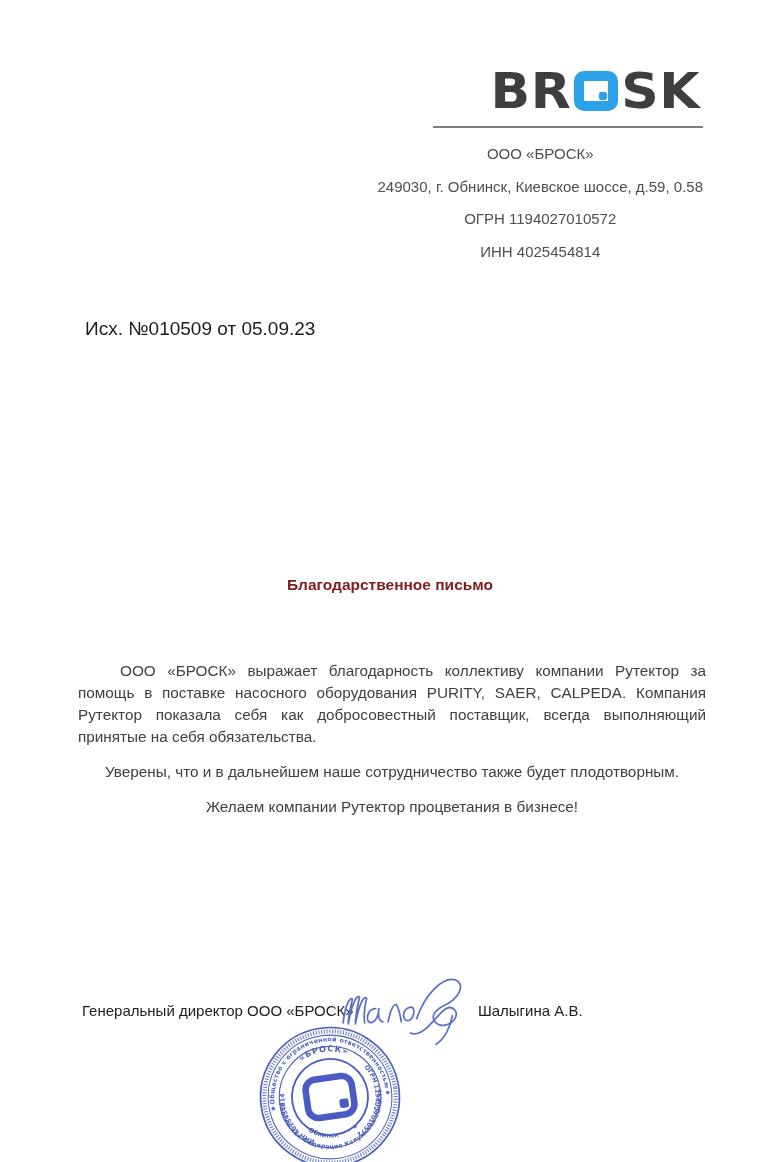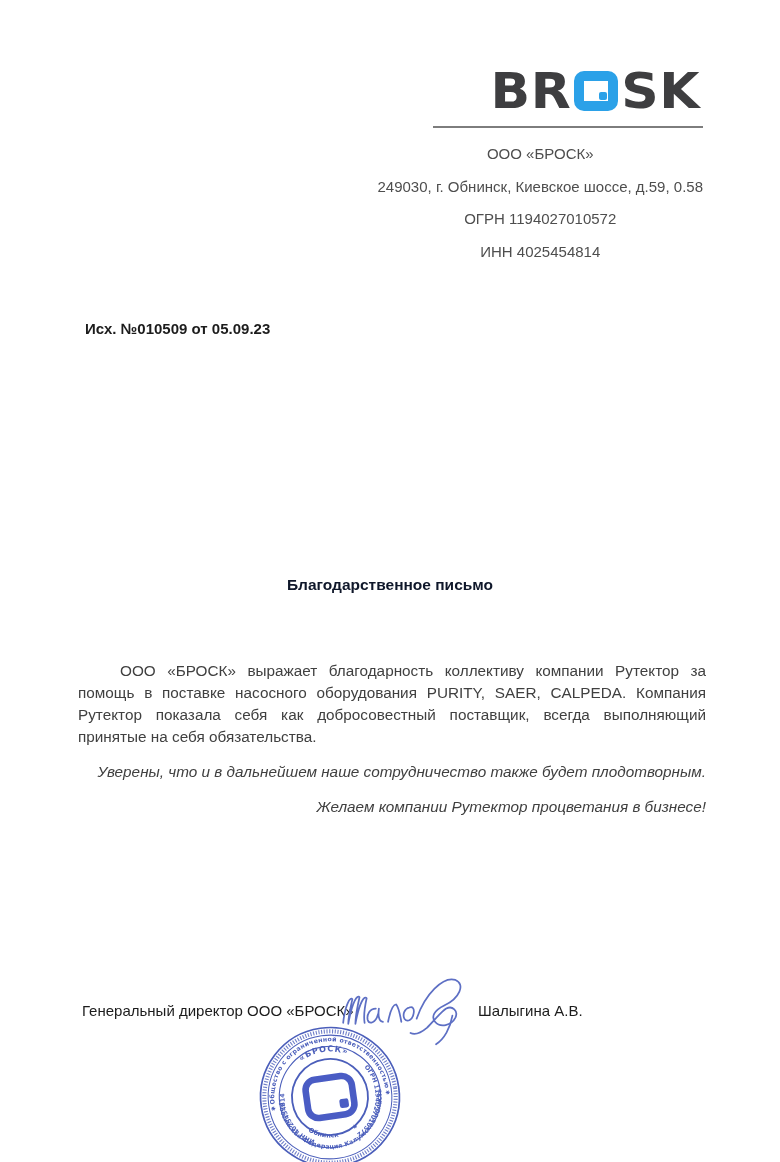--- a/index.html
+++ b/index.html
@@ -65,61 +65,60 @@
     font-size: 15px;
     line-height: 32.5px;
     color: #4e4e4e;
   }
 
   
   .ref {
     position: absolute;
     top: 276px;
     left: 85px;
-    font-size: 15px;
+    font-size: 19px;
     line-height: 33px;
     color: #1c1c1c;
-    font-weight: bold;
   }
   .recipient {
     position: absolute;
     top: 343px;
     right: 75px;
     text-align: right;
     font-size: 15px;
     line-height: 33px;
     color: #1c1c1c;
   }
 
   
   .title {
     position: absolute;
     top: 540px;
     left: 0;
     width: 780px;
     text-align: center;
     font-size: 15.5px;
     font-weight: 700;
-    color: #0f172a;
+    color: #7f1d1d;
   }
 
   
   .body-text {
     position: absolute;
     top: 624px;
     left: 78px;
     width: 628px;
     font-size: 15.3px;
     line-height: 22px;
     text-align: justify;
     color: #404040;
   }
   .body-text p { margin: 0 0 13px 0; }
   .body-text p.indent { text-indent: 42px; }
-  .body-text p.noindent { text-align: right; font-style: italic; }
+  .body-text p.noindent { text-align: center; }
 
   
   .sig-position {
     position: absolute;
     top: 966px;
     left: 82px;
     font-size: 15px;
     color: #1c1c1c;
   }
   .sig-name {

